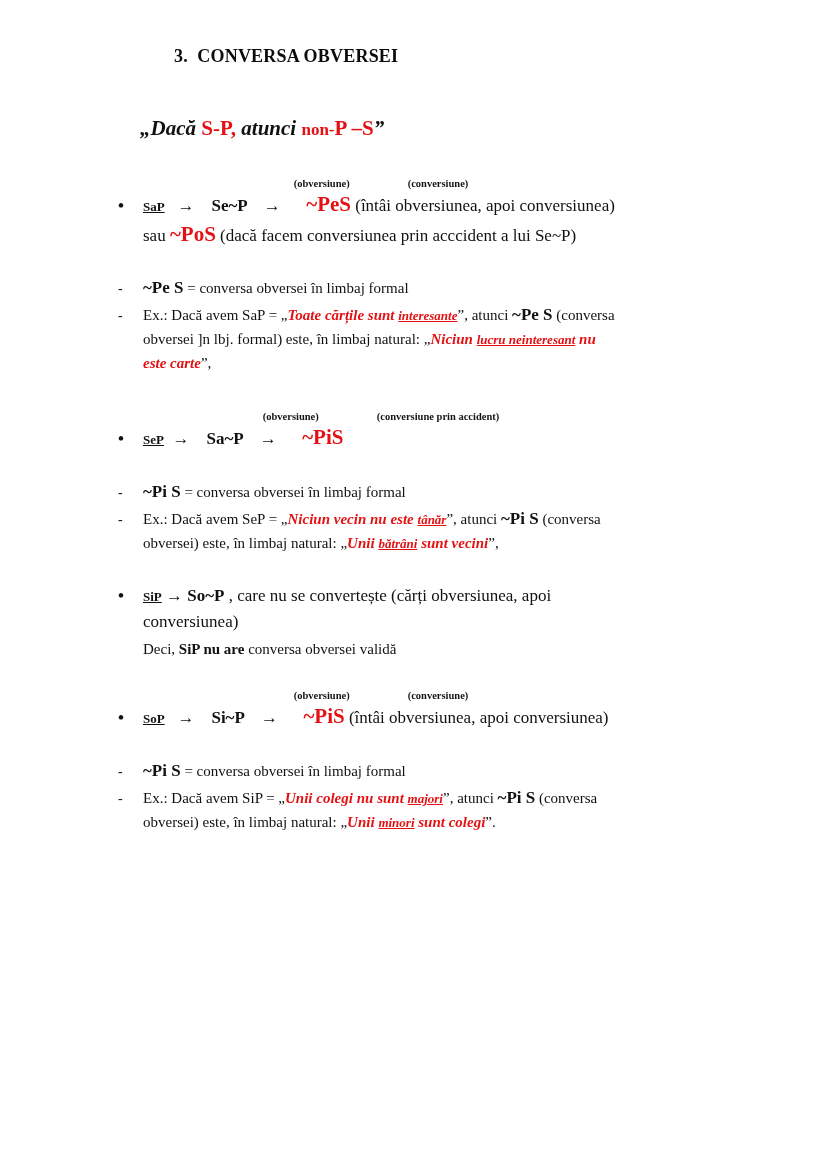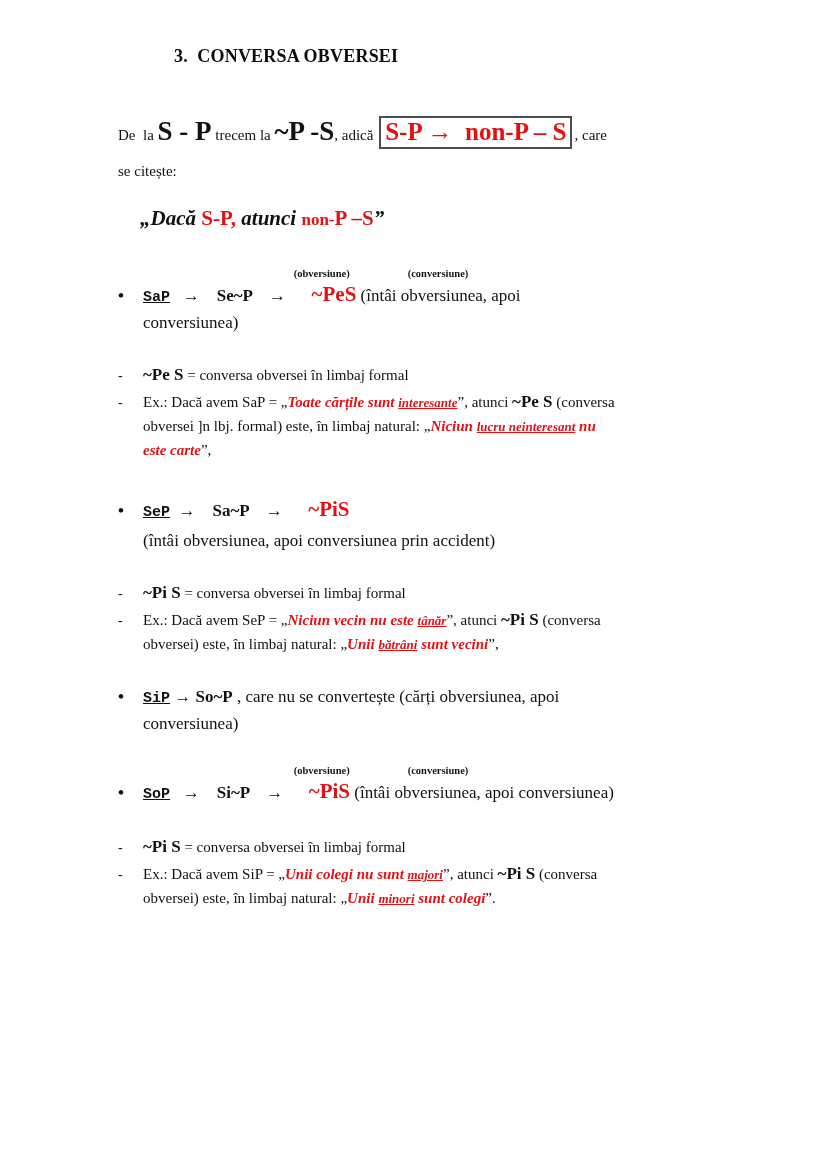--- a/index.html
+++ b/index.html
@@ -38,69 +38,70 @@
   .sg-b  {font-size:15px;font-weight:bold;}
   .sg-big{font-size:27px;font-weight:bold;}
   .sg-boxred{
     font-size:25px;font-weight:bold;color:var(--red,#e41114);
     border:2px solid #4e4e4e;padding:0 4px 2px 4px;margin:0 2px;
   }
   .sg-qbi{font-size:21px;font-weight:bold;font-style:italic;}
   .sg-qr {font-size:21px;font-weight:bold;color:var(--red,#e41114);}
   .sg-qrs{font-size:17px;font-weight:bold;color:var(--red,#e41114);}
   .sg-fb {font-size:17px;font-weight:bold;}
-  .sg-fbu{font-size:15px;font-weight:bold;text-decoration:underline;font-family:Liberation Mono, monospace;}
+  .sg-fbu{font-size:13px;font-weight:bold;text-decoration:underline;}
   .sg-fr {font-size:21px;font-weight:bold;color:var(--red,#e41114);}
   .sg-ri {font-size:15px;font-weight:bold;font-style:italic;color:var(--red,#e41114);}
   .sg-riu{font-size:13px;font-weight:bold;font-style:italic;color:var(--red,#e41114);text-decoration:underline;}
 </style>
 </head>
 <body style="background: rgb(255, 255, 255);">
 
 <div class="page">
   <h1 class="title">3.  CONVERSA OBVERSEI</h1>
   <div>
-      <div class="blk intro"><span class="rich"><span class="sg-n">De  la </span><span class="sg-big">S - P</span><span class="sg-n"> trecem la </span><span class="sg-big">~P -S</span><span class="sg-n">, adică </span><span class="sg-boxred">S-P →  non-P – S</span><span class="sg-n">, care se citește:</span></span></div>
       <div class="blk quote"><span class="rich"><span class="sg-qbi">„Dacă </span><span class="sg-qr">S-P,</span><span class="sg-qbi"> atunci </span><span class="sg-qrs">non-</span><span class="sg-qr">P –S</span><span class="sg-qbi">”</span></span></div>
       <div class="blk gap-lg"></div>
       <div class="blk labels"><span class="lbl">(obversiune)</span><span class="lbl">(conversiune)</span></div>
       <div class="blk bullet">
         <span class="mk">•</span>
         <span class="rich"><span class="sg-fbu">SaP</span><span class="sg-fb">   →    </span><span class="sg-fb">Se~P</span><span class="sg-fb">    →      </span><span class="sg-fr">~PeS</span><span class="sg-n17"> (întâi obversiunea, apoi conversiunea)</span></span>
       </div>
+      <div class="blk plain17"><span class="rich"><span class="sg-n17">sau </span><span class="sg-fr">~PoS</span><span class="sg-n17"> (dacă facem conversiunea prin acccident a lui Se~P)</span></span></div>
       <div class="blk gap-md"></div>
       <div class="blk dash">
         <span class="mk">-</span>
         <span class="rich"><span class="sg-fb">~Pe S</span><span class="sg-n"> = conversa obversei în limbaj formal</span></span>
       </div>
       <div class="blk dash">
         <span class="mk">-</span>
         <span class="rich"><span class="sg-n">Ex.: Dacă avem SaP = „</span><span class="sg-ri">Toate cărțile sunt </span><span class="sg-riu">interesante</span><span class="sg-n">”, atunci </span><span class="sg-fb">~Pe S</span><span class="sg-n"> (conversa obversei ]n lbj. formal) este, în limbaj natural: „</span><span class="sg-ri">Niciun </span><span class="sg-riu">lucru neinteresant</span><span class="sg-ri"> nu este carte</span><span class="sg-n">”,</span></span>
       </div>
       <div class="blk gap-sm"></div>
       <div class="blk gap-sm"></div>
+      <div class="blk labels"><span class="lbl">(obversiune)</span><span class="lbl">(conversiune prin accident)</span></div>
       <div class="blk bullet">
         <span class="mk">•</span>
         <span class="rich"><span class="sg-fbu">SeP</span><span class="sg-fb">  →    </span><span class="sg-fb">Sa~P</span><span class="sg-fb">    →      </span><span class="sg-fr">~PiS</span></span>
       </div>
-      <div class="blk plain17"><span class="rich"><span class="sg-n17">(întâi obversiunea, apoi conversiunea prin accident)</span></span></div>
       <div class="blk gap-md"></div>
       <div class="blk dash">
         <span class="mk">-</span>
         <span class="rich"><span class="sg-fb">~Pi S</span><span class="sg-n"> = conversa obversei în limbaj formal</span></span>
       </div>
       <div class="blk dash">
         <span class="mk">-</span>
         <span class="rich"><span class="sg-n">Ex.: Dacă avem SeP = „</span><span class="sg-ri">Niciun vecin nu este </span><span class="sg-riu">tânăr</span><span class="sg-n">”, atunci </span><span class="sg-fb">~Pi S</span><span class="sg-n"> (conversa obversei) este, în limbaj natural: „</span><span class="sg-ri">Unii </span><span class="sg-riu">bătrâni</span><span class="sg-ri"> sunt vecini</span><span class="sg-n">”,</span></span>
       </div>
       <div class="blk gap-md"></div>
       <div class="blk bullet">
         <span class="mk">•</span>
         <span class="rich"><span class="sg-fbu">SiP</span><span class="sg-fb"> → </span><span class="sg-fb">So~P</span><span class="sg-n17"> , care nu se convertește (cărți obversiunea, apoi conversiunea)</span></span>
       </div>
+      <div class="blk plain"><span class="rich"><span class="sg-n">Deci, </span><span class="sg-b">SiP nu are</span><span class="sg-n"> conversa obversei validă</span></span></div>
       <div class="blk gap-md"></div>
       <div class="blk labels"><span class="lbl">(obversiune)</span><span class="lbl">(conversiune)</span></div>
       <div class="blk bullet">
         <span class="mk">•</span>
         <span class="rich"><span class="sg-fbu">SoP</span><span class="sg-fb">   →    </span><span class="sg-fb">Si~P</span><span class="sg-fb">    →      </span><span class="sg-fr">~PiS</span><span class="sg-n17"> (întâi obversiunea, apoi conversiunea)</span></span>
       </div>
       <div class="blk gap-md"></div>
       <div class="blk dash">
         <span class="mk">-</span>
         <span class="rich"><span class="sg-fb">~Pi S</span><span class="sg-n"> = conversa obversei în limbaj formal</span></span>

